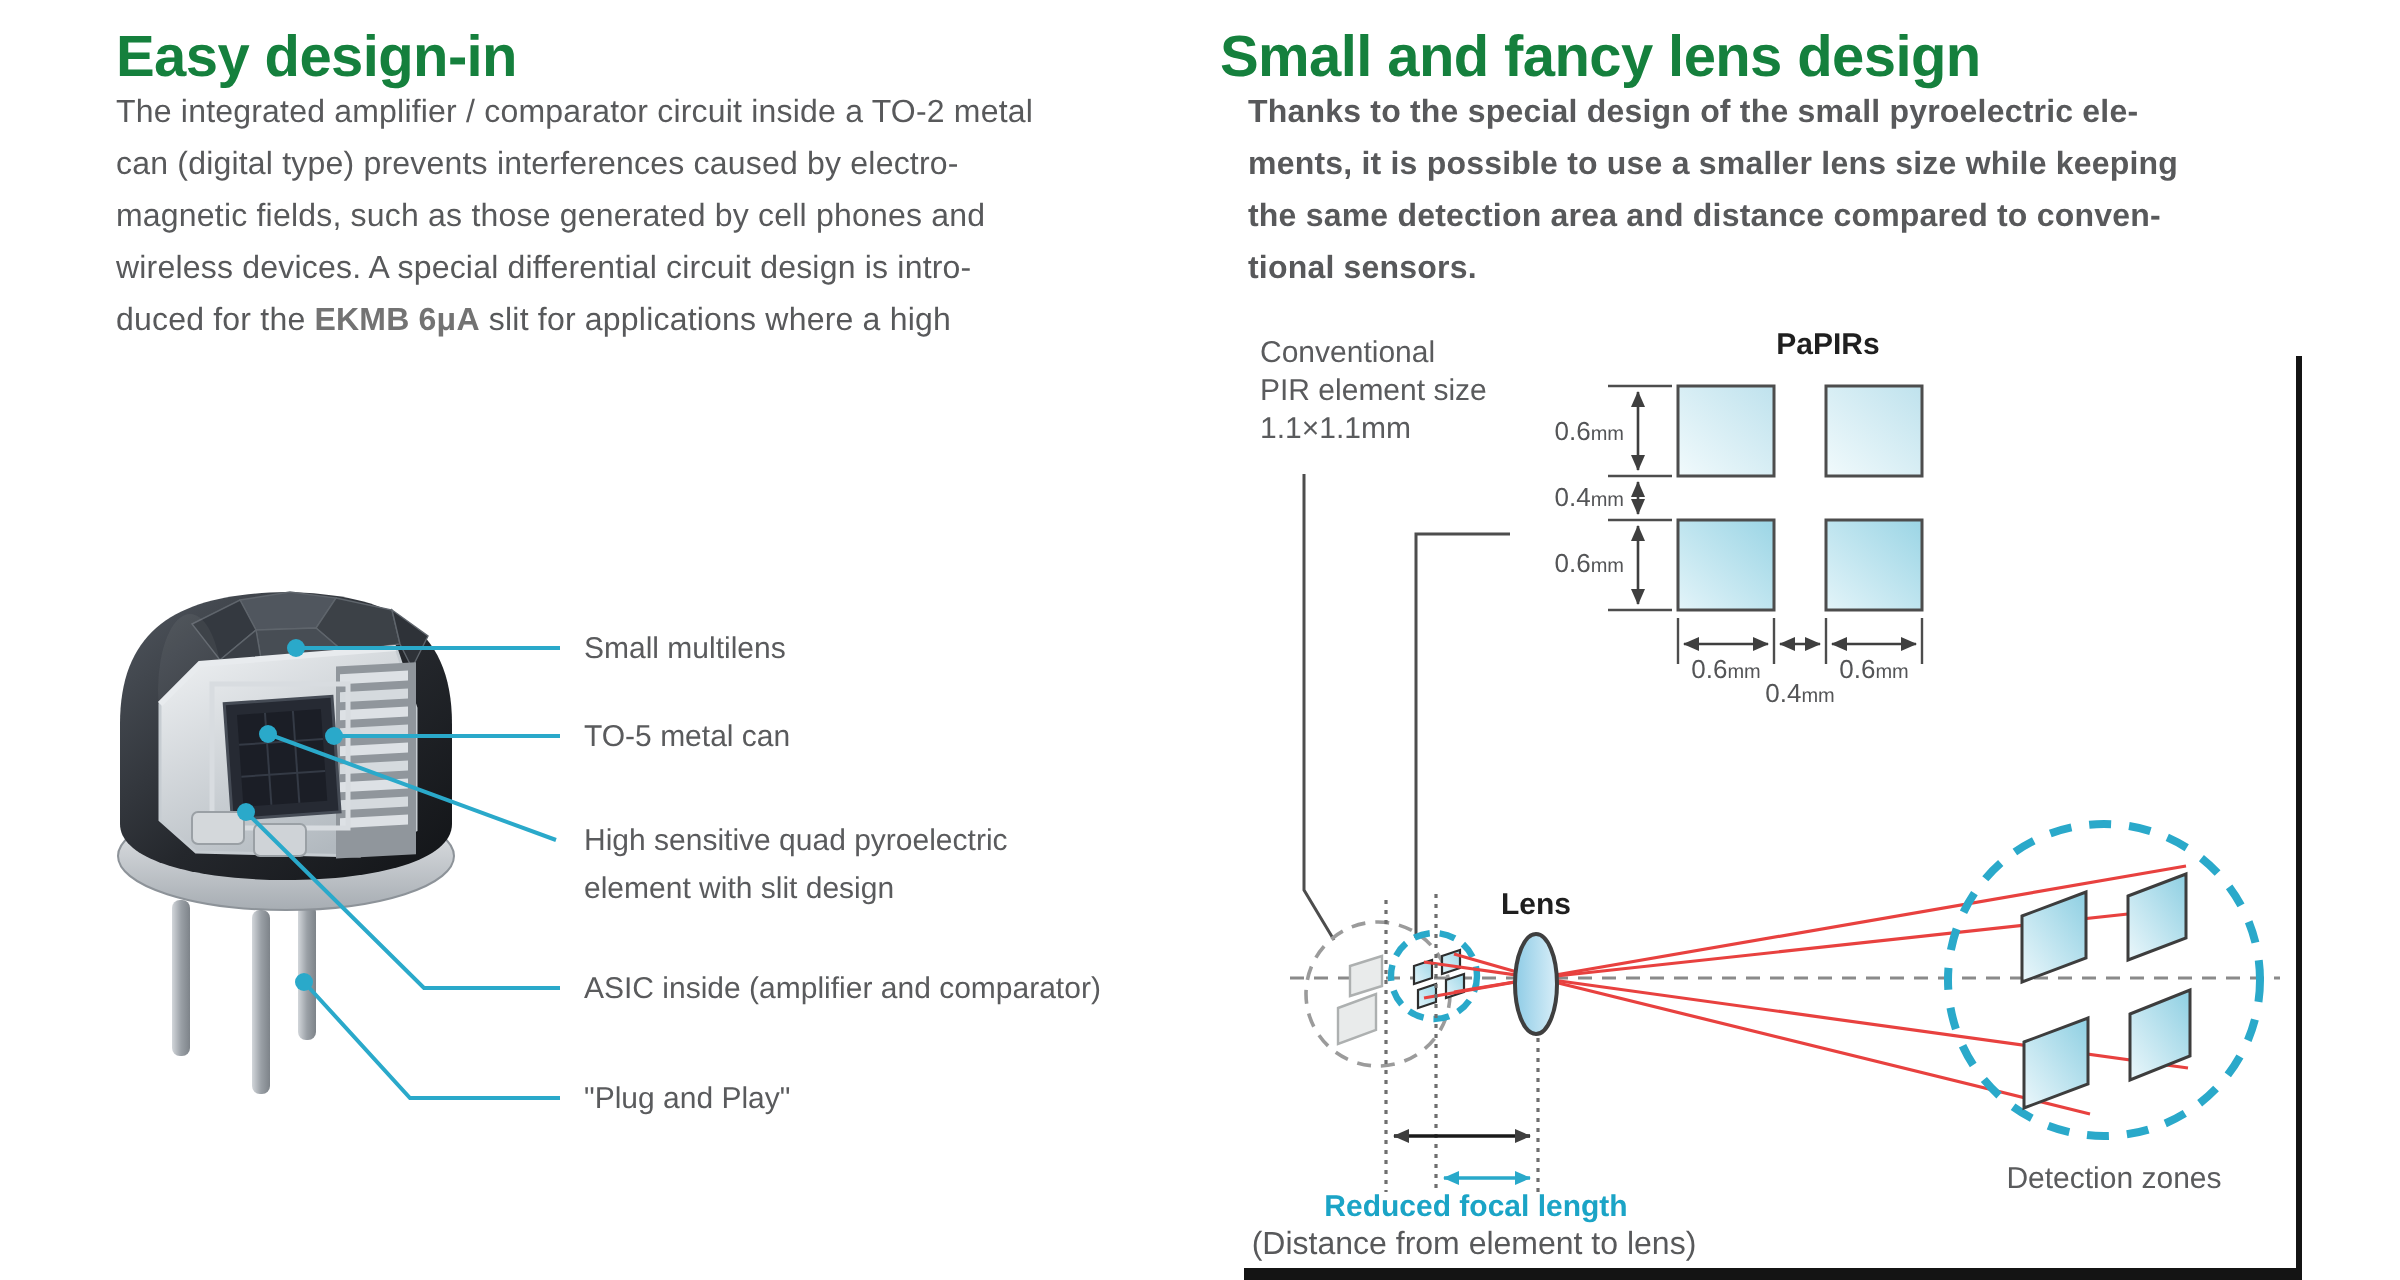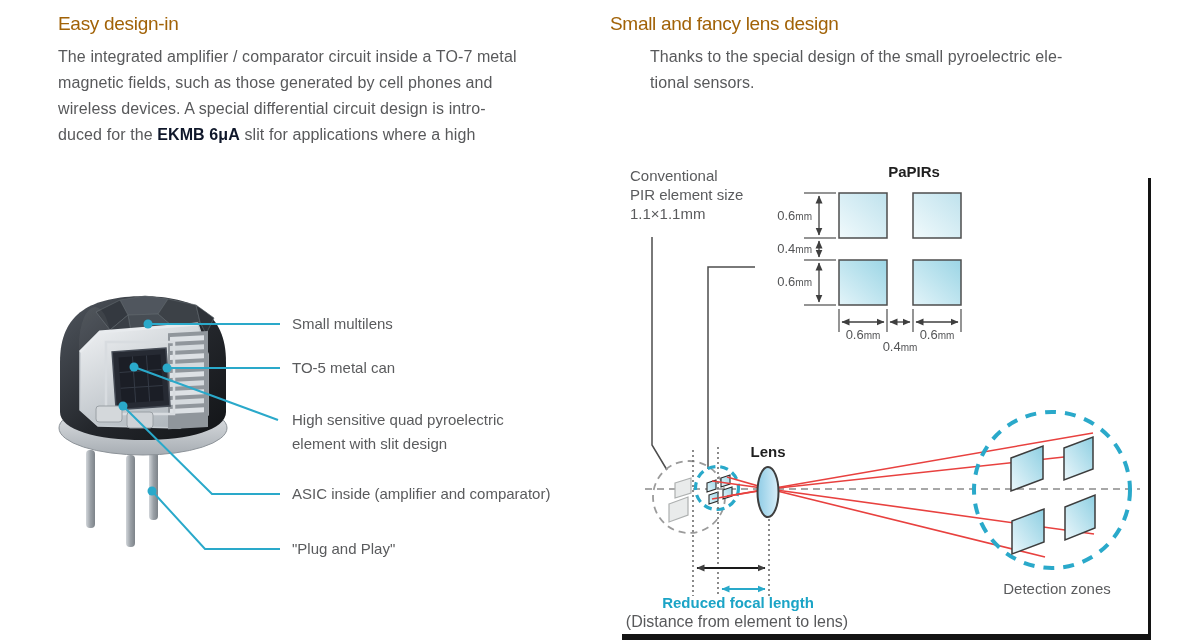--- a/index.html
+++ b/index.html
@@ -1,40 +1,41 @@
 <!DOCTYPE html>
 <html><head>
 <meta charset="utf-8">
 <style>
   html,body{margin:0;padding:0;}
   body{width:1200px;height:640px;position:relative;background:#ffffff;overflow:hidden;
        font-family:"Liberation Sans", sans-serif;}
-  .col-heading{position:absolute;font-size:19px;font-weight:normal;color:#a16207;
+  .col-heading{position:absolute;font-size:29px;font-weight:bold;color:#15803d;
        letter-spacing:-0.3px;white-space:nowrap;}
   .para{position:absolute;font-size:16px;color:#58595b;line-height:26px;white-space:nowrap;
        letter-spacing:0.1px;}
   .pline{white-space:nowrap;}
-  .pline b{color:#0f172a;}
+  .pline b{color:#737373;}
   svg{position:absolute;}
   svg text{font-family:"Liberation Sans", sans-serif;}
   .fig-label{font-size:15px;fill:#5a5b5d;}
   .fig-label-dark{font-size:15px;font-weight:bold;fill:#1f1f1f;}
   .dimv{font-size:13px;fill:#545557;}
   .dimu{font-size:10px;fill:#545557;}
   .accent-label{font-size:15px;font-weight:bold;fill:#1ba4c6;}
   .note-label{font-size:16px;fill:#58595b;}
   .border-bar{position:absolute;background:#141414;}
 </style>
 </head>
 <body>
 
 <div class="col-heading" style="left:58px;top:13px;">Easy design-in</div>
 
 <div class="para" style="left:58px;top:44px;">
-  <div class="pline">The integrated amplifier / comparator circuit inside a TO-7 metal</div>
+  <div class="pline">The integrated amplifier / comparator circuit inside a TO-2 metal</div>
+  <div class="pline">can (digital type) prevents interferences caused by electro-</div>
   <div class="pline">magnetic fields, such as those generated by cell phones and</div>
   <div class="pline">wireless devices. A special differential circuit design is intro-</div>
   <div class="pline"><span>duced for the </span><b>EKMB 6μA</b><span> slit for applications where a high</span></div>
 </div>
 
 <svg style="left:40px;top:290px;" width="520" height="290" viewBox="40 290 520 290">
   <defs>
     <linearGradient id="g-dome" x1="0" y1="0" x2="1" y2="1">
       <stop offset="0" stop-color="#51575f"></stop>
         <stop offset="0.55" stop-color="#24272c"></stop>
@@ -123,22 +124,24 @@
   <text class="fig-label" x="292" y="329">Small multilens</text>
   <text class="fig-label" x="292" y="373">TO-5 metal can</text>
   <text class="fig-label" x="292" y="425">High sensitive quad pyroelectric</text>
   <text class="fig-label" x="292" y="449">element with slit design</text>
   <text class="fig-label" x="292" y="499">ASIC inside (amplifier and comparator)</text>
   <text class="fig-label" x="292" y="554">"Plug and Play"</text>
 </svg>
 
 <div class="col-heading" style="left:610px;top:13px;">Small and fancy lens design</div>
 
-<div class="para" style="left:650px;top:44px;">
+<div class="para" style="left:624px;top:44px;font-weight:bold;">
   <div class="pline">Thanks to the special design of the small pyroelectric ele-</div>
+  <div class="pline">ments, it is possible to use a smaller lens size while keeping</div>
+  <div class="pline">the same detection area and distance compared to conven-</div>
   <div class="pline">tional sensors.</div>
 </div>
 
 <svg style="left:610px;top:150px;" width="545" height="490" viewBox="610 150 545 490">
   <defs>
     <linearGradient id="g-sq-top" x1="1" y1="0" x2="0" y2="1">
       <stop offset="0" stop-color="#bfe2ed"></stop>
         <stop offset="1" stop-color="#f1fafc"></stop>
     </linearGradient>
     <linearGradient id="g-sq-bot" x1="1" y1="0" x2="0" y2="1">

